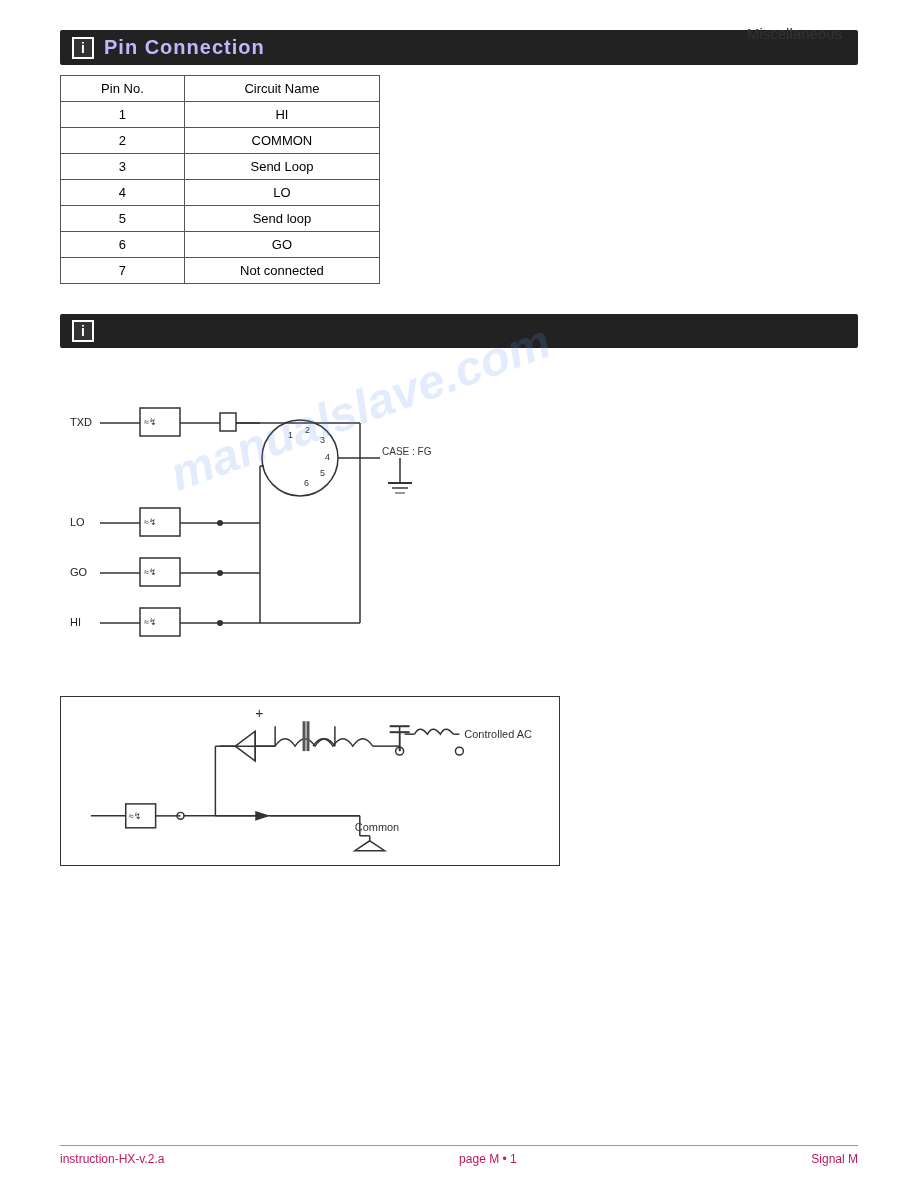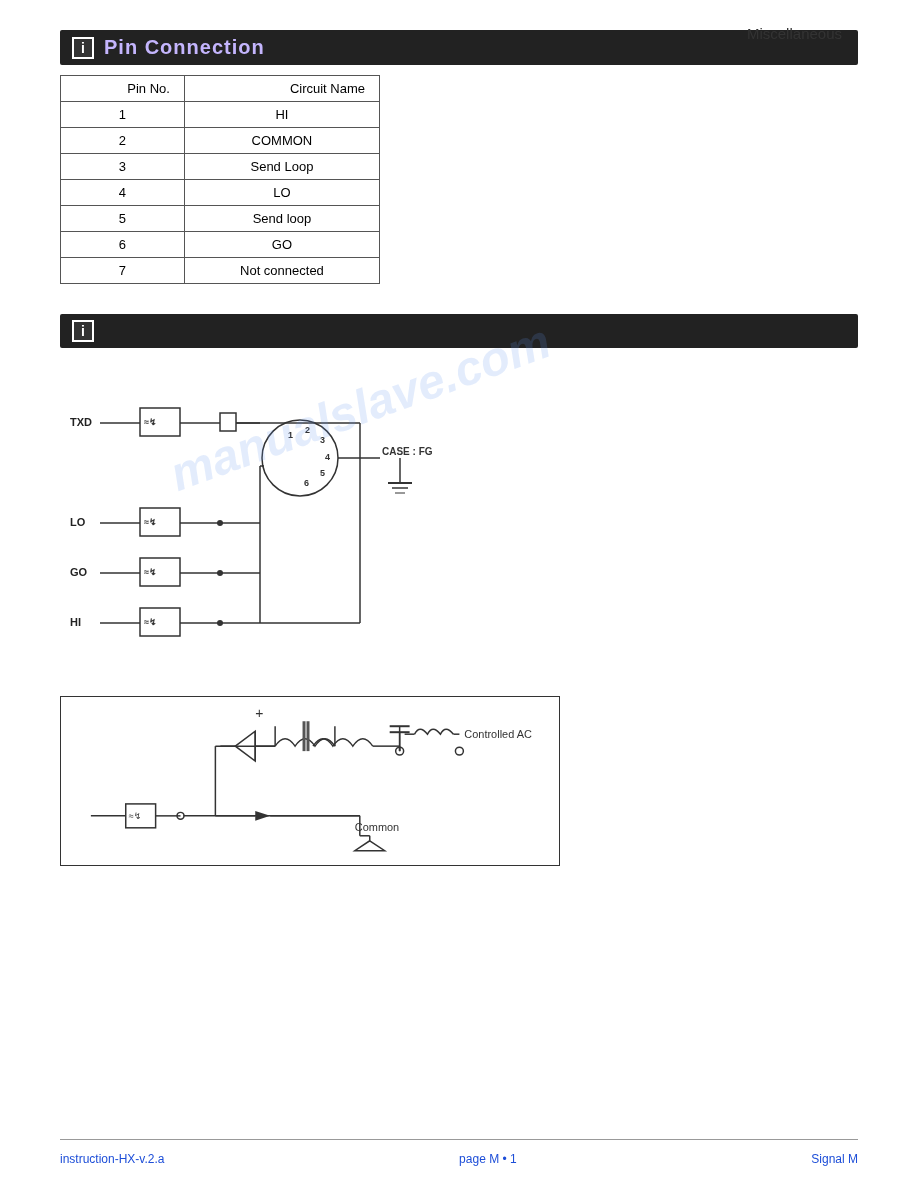--- a/index.html
+++ b/index.html
@@ -68,34 +68,32 @@
     }
     .pin-table th, .pin-table td {
       border: 1px solid #555;
       padding: 5px 14px;
       text-align: center;
       font-size: 13px;
     }
     .pin-table th {
       background: #fff;
       font-weight: normal;
-      text-align: right;
     }
 
     
     .circuit-section {
       margin-top: 10px;
     }
 
     .circuit-diagram {
       margin-top: 10px;
       position: relative;
       width: 600px;
       height: 320px;
-      font-weight: bold;
     }
 
     
     .circuit-svg {
       width: 600px;
       height: 320px;
     }
 
     .power-supply-box {
       margin-top: 18px;
@@ -129,23 +127,23 @@
 
     
     .footer {
       position: absolute;
       bottom: 22px;
       left: 60px;
       right: 60px;
       display: flex;
       justify-content: space-between;
       font-size: 12px;
-      color: #1d4ed8;
+      color: #be185d;
       border-top: 1px solid #999;
-      padding-top: 12px;
+      padding-top: 6px;
     }
   </style>
 </head>
 <body>
 
 <div class="page-container">
 
   <div class="top-right-label">Miscellaneous</div>
 
   <div class="watermark">manualslave.com</div>

